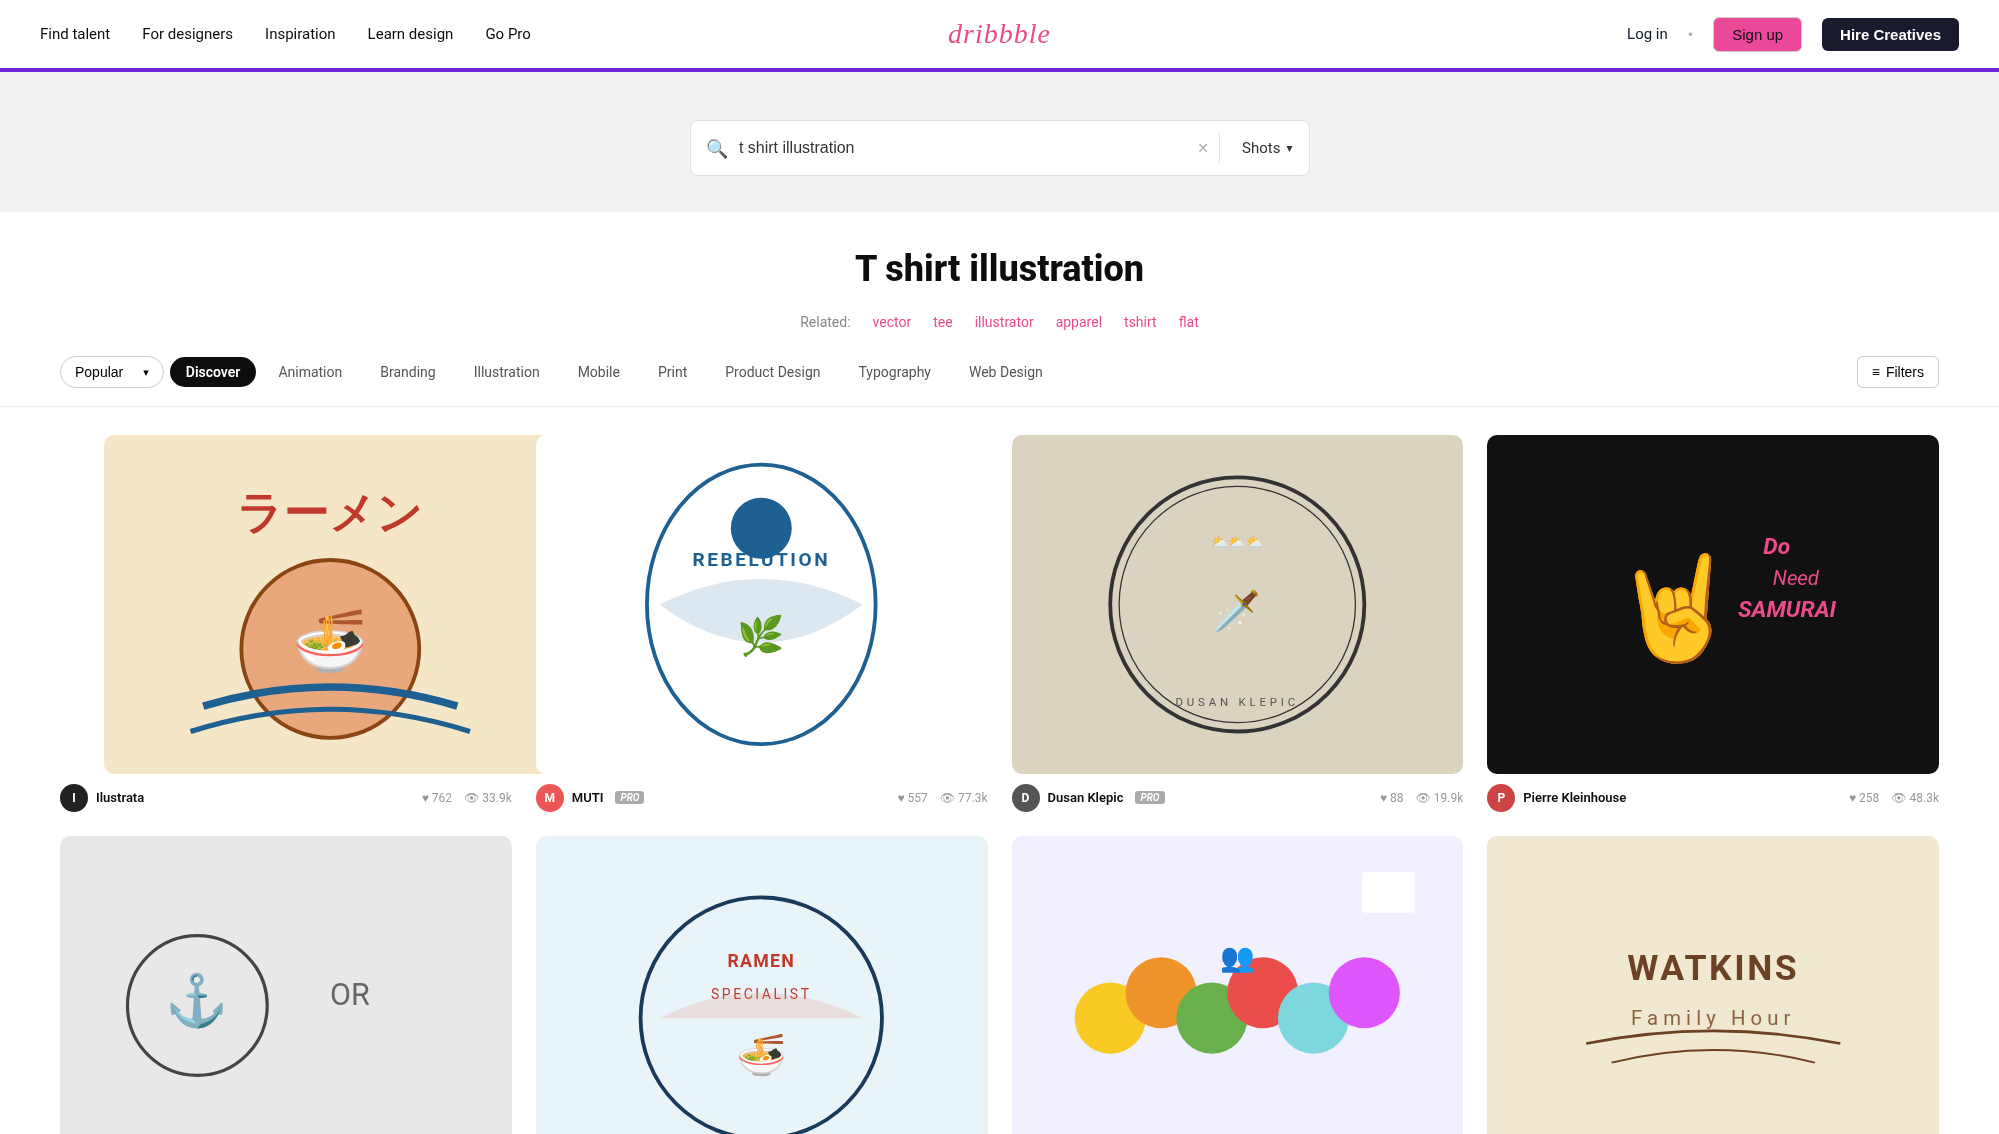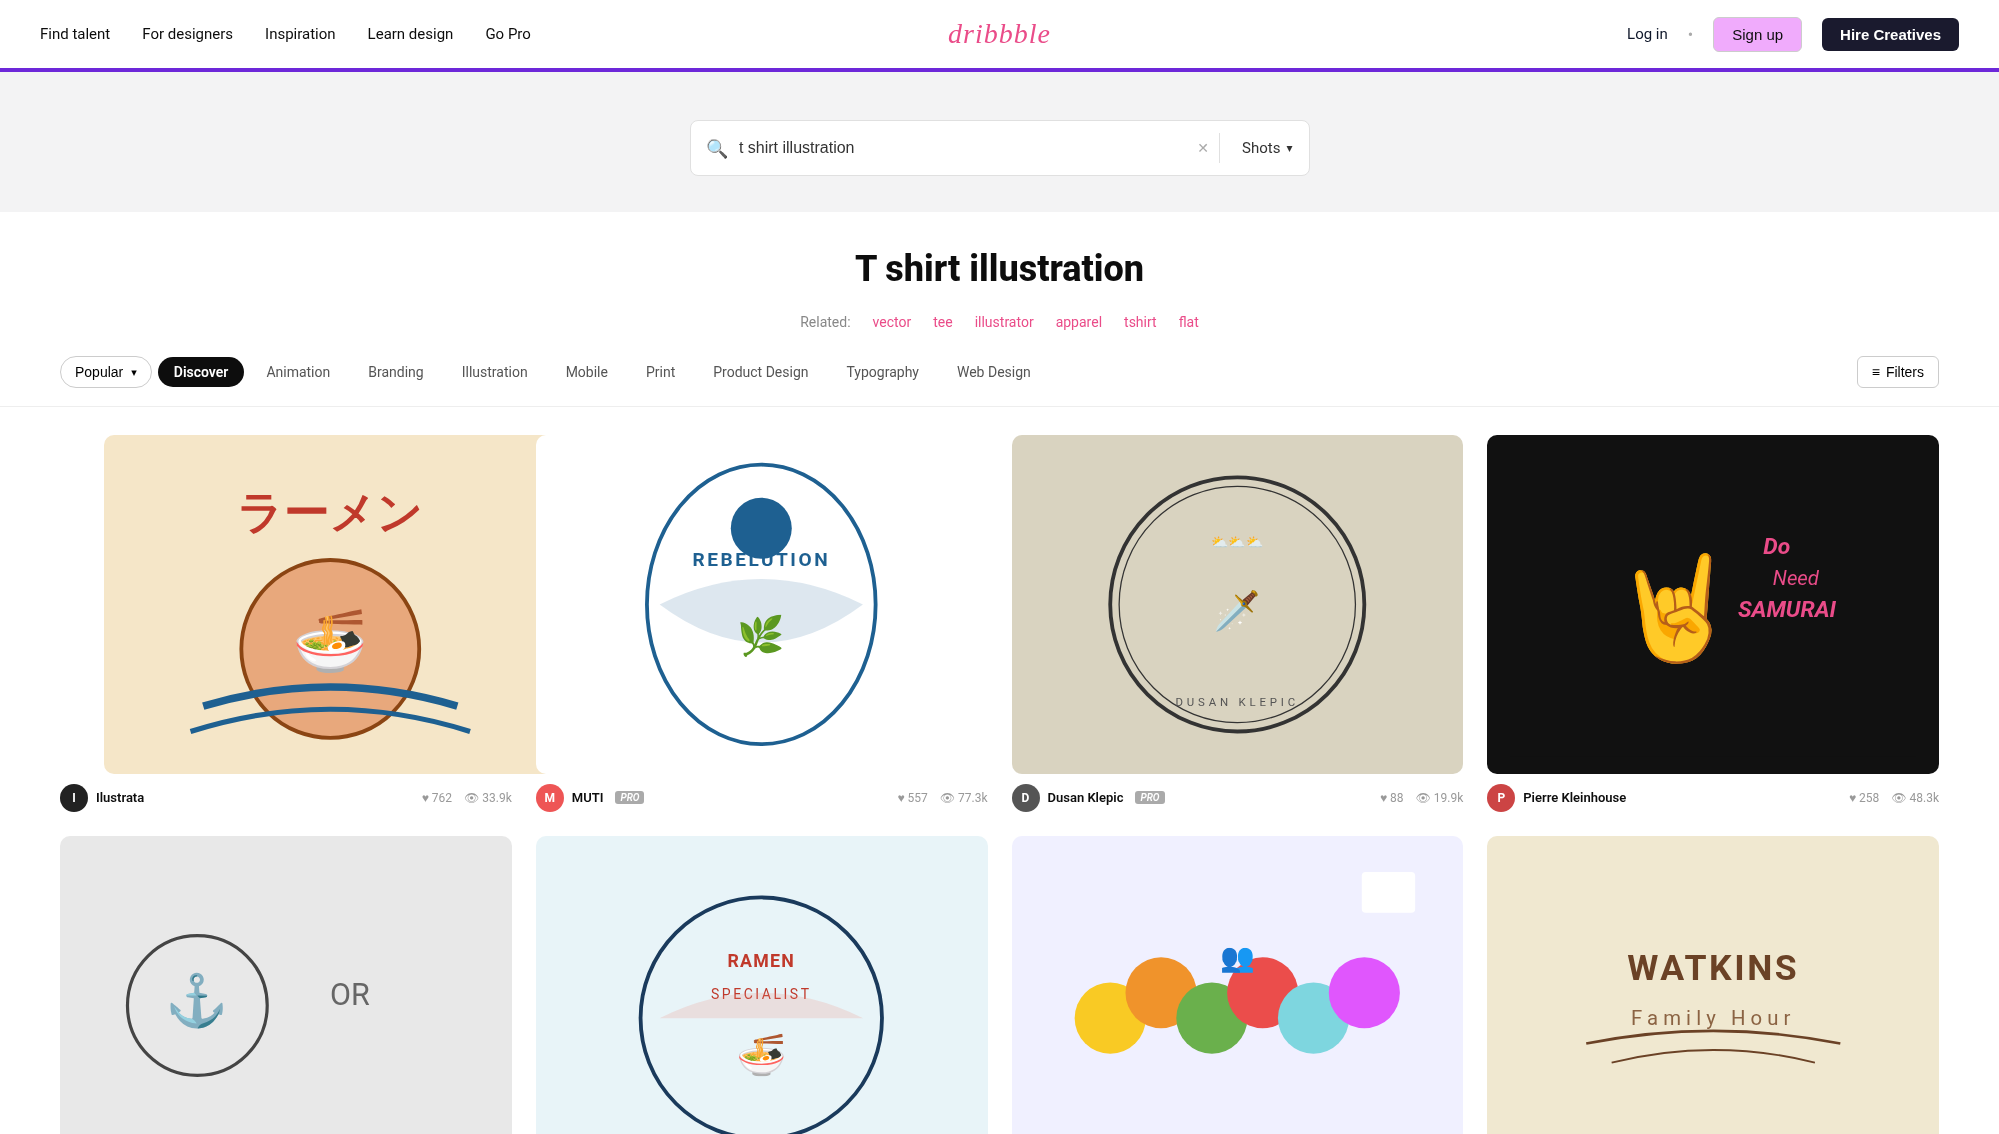--- a/index.html
+++ b/index.html
@@ -11,21 +11,21 @@
       padding: 0 40px; height: 72px; background: #fff;
       border-bottom: 4px solid #6d28d9;
     }
     .nav-left { display: flex; align-items: center; gap: 32px; }
     .nav-left a { font-size: 15px; color: #0d0d0d; text-decoration: none; cursor: pointer; }
     .nav-center { position: absolute; left: 50%; transform: translateX(-50%); }
     .logo-text { font-family: Georgia, serif; font-style: italic; font-size: 28px; color: #ea4c89; letter-spacing: 1px; }
     .nav-right { display: flex; align-items: center; gap: 20px; }
     .nav-right .login { font-size: 15px; color: #0f172a; cursor: pointer; }
     .nav-right .dot { color: #aaa; }
-    .nav-right .signup { font-size: 15px; color: #0d0d0d; border: 1.5px solid #ccc; border-radius: 6px; padding: 8px 18px; cursor: pointer; background: #f0abfc; }
+    .nav-right .signup { font-size: 15px; color: #0d0d0d; border: 1.5px solid #ccc; border-radius: 6px; padding: 8px 18px; cursor: pointer; background: #ec4899; }
     .nav-right .hire { font-size: 15px; color: #fff; background: #1a1a2e; border-radius: 6px; padding: 8px 18px; cursor: pointer; border: none; font-weight: 600; }
 
     
     .hero { background: #f3f3f4; padding: 48px 0 36px; display: flex; flex-direction: column; align-items: center; }
     .search-bar {
       display: flex; align-items: center; background: #fff;
       border: 1.5px solid #e0e0e0; border-radius: 8px;
       width: 620px; height: 56px; padding: 0 16px; gap: 10px;
     }
     .search-bar input {
@@ -44,21 +44,21 @@
     .related { display: flex; align-items: center; gap: 22px; justify-content: center; margin-top: 24px; font-size: 14px; color: #888; }
     .related-tag { color: #ea4c89; cursor: pointer; font-size: 14px; }
 
     
     .filter-bar {
       display: flex; align-items: center; gap: 6px;
       padding: 18px 60px; border-bottom: 1px solid #eee;
       overflow-x: auto;
     }
     .filter-bar .popular-btn {
-      display: flex; align-items: center; gap: 8px;
+      display: flex; align-items: center; gap: 20px;
       border: 1.5px solid #ccc; border-radius: 20px; padding: 7px 14px;
       font-size: 14px; cursor: pointer; background: #fff; white-space: nowrap;
     }
     .filter-bar .tab {
       padding: 7px 16px; border-radius: 20px; font-size: 14px;
       cursor: pointer; white-space: nowrap; color: #555;
     }
     .filter-bar .tab.active {
       background: #0d0d0d; color: #fff; font-weight: 600;
     }

